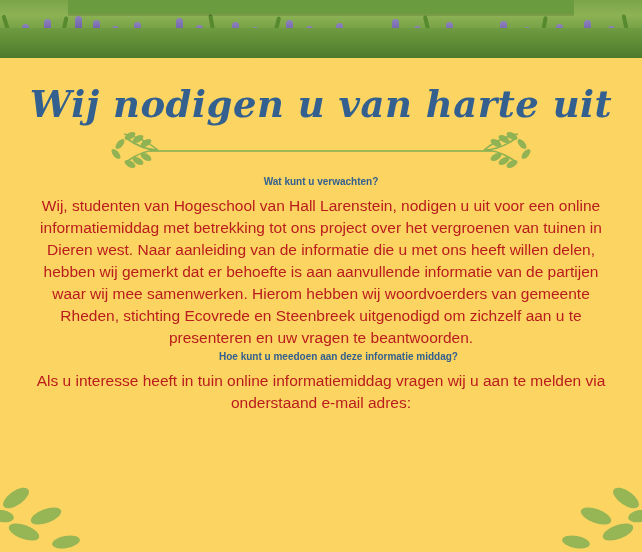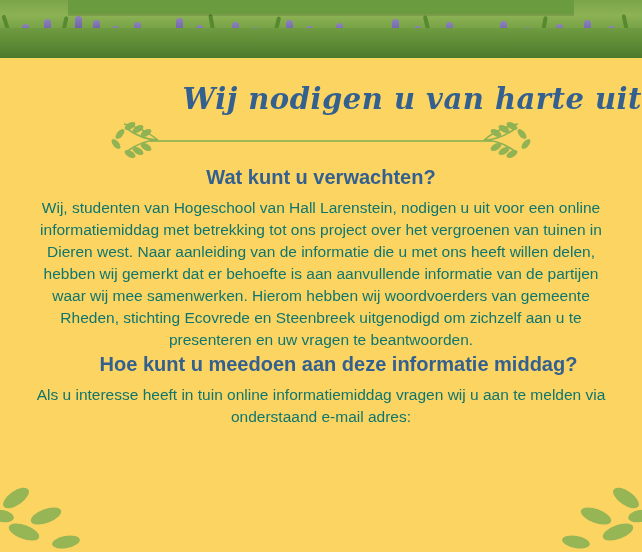--- a/index.html
+++ b/index.html
@@ -75,23 +75,23 @@
     top: 58px; left: 0;
     width: 642px; height: 494px;
     background: #fcd462;
     overflow: hidden;
   }
 
   .script-title {
     font-family: "DejaVu Serif", serif;
     font-style: italic;
     font-weight: bold;
-    font-size: 29px;
+    font-size: 37px;
     color: #33608f;
-    text-align: right;
+    text-align: center;
     margin-top: 24px;
     letter-spacing: 0.5px;
   }
 
   .subtitle {
     text-align: center;
     color: #5d8a35;
     font-size: 17px;
     letter-spacing: 3.2px;
     margin-top: 10px;
@@ -109,28 +109,28 @@
     height: 2px;
     background: #8cb254;
     opacity: 0.85;
   }
   .divider svg { position: absolute; top: 0; }
   .divider .left-orn { left: 96px; }
   .divider .right-orn { right: 96px; }
 
   h2.section {
     text-align: center;
-    font-size: 20px;
+    font-size: 10px;
     font-weight: bold;
     color: #33608f;
     margin: 2px 0 8px 0;
   }
 
   p.body {
-    color: #0f766e;
+    color: #b91c1c;
     font-size: 15.5px;
     line-height: 1.42;
     text-align: center;
     margin: 0 28px 0 28px;
   }
   p.body + p.body { margin-top: 2px; }
 
   .section2 { margin-top: 20px; padding-left: 35px; }
   .para2 { margin-top: 8px; }
 

